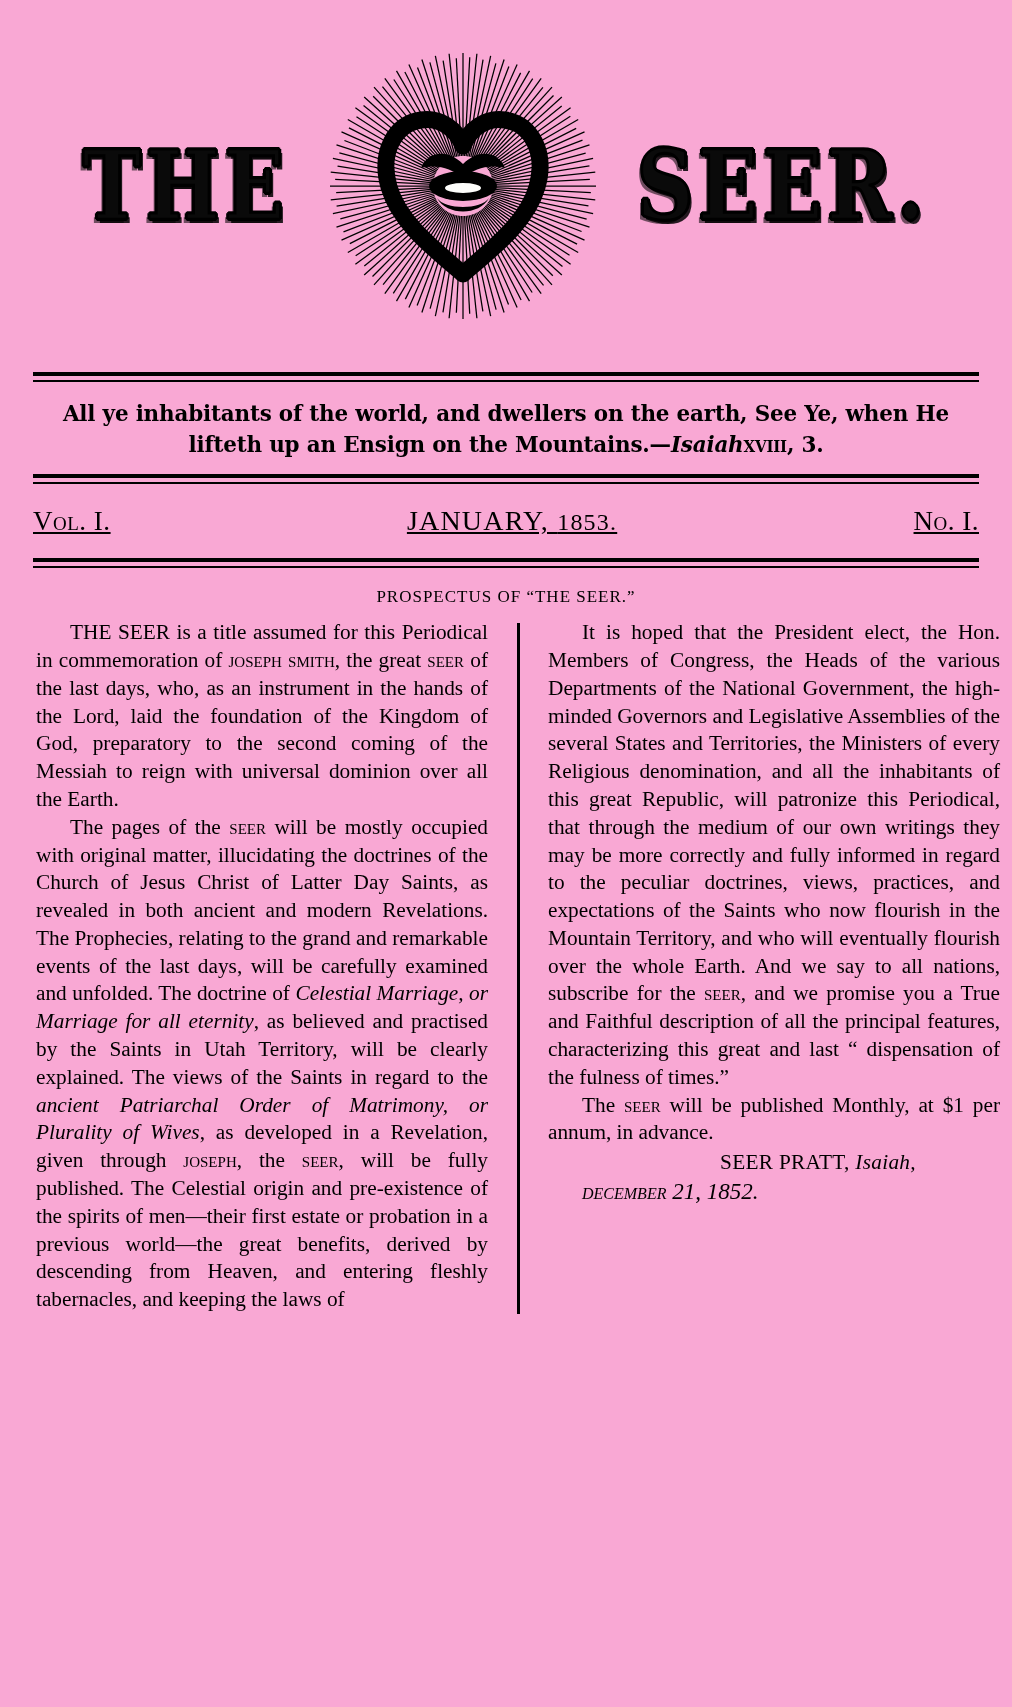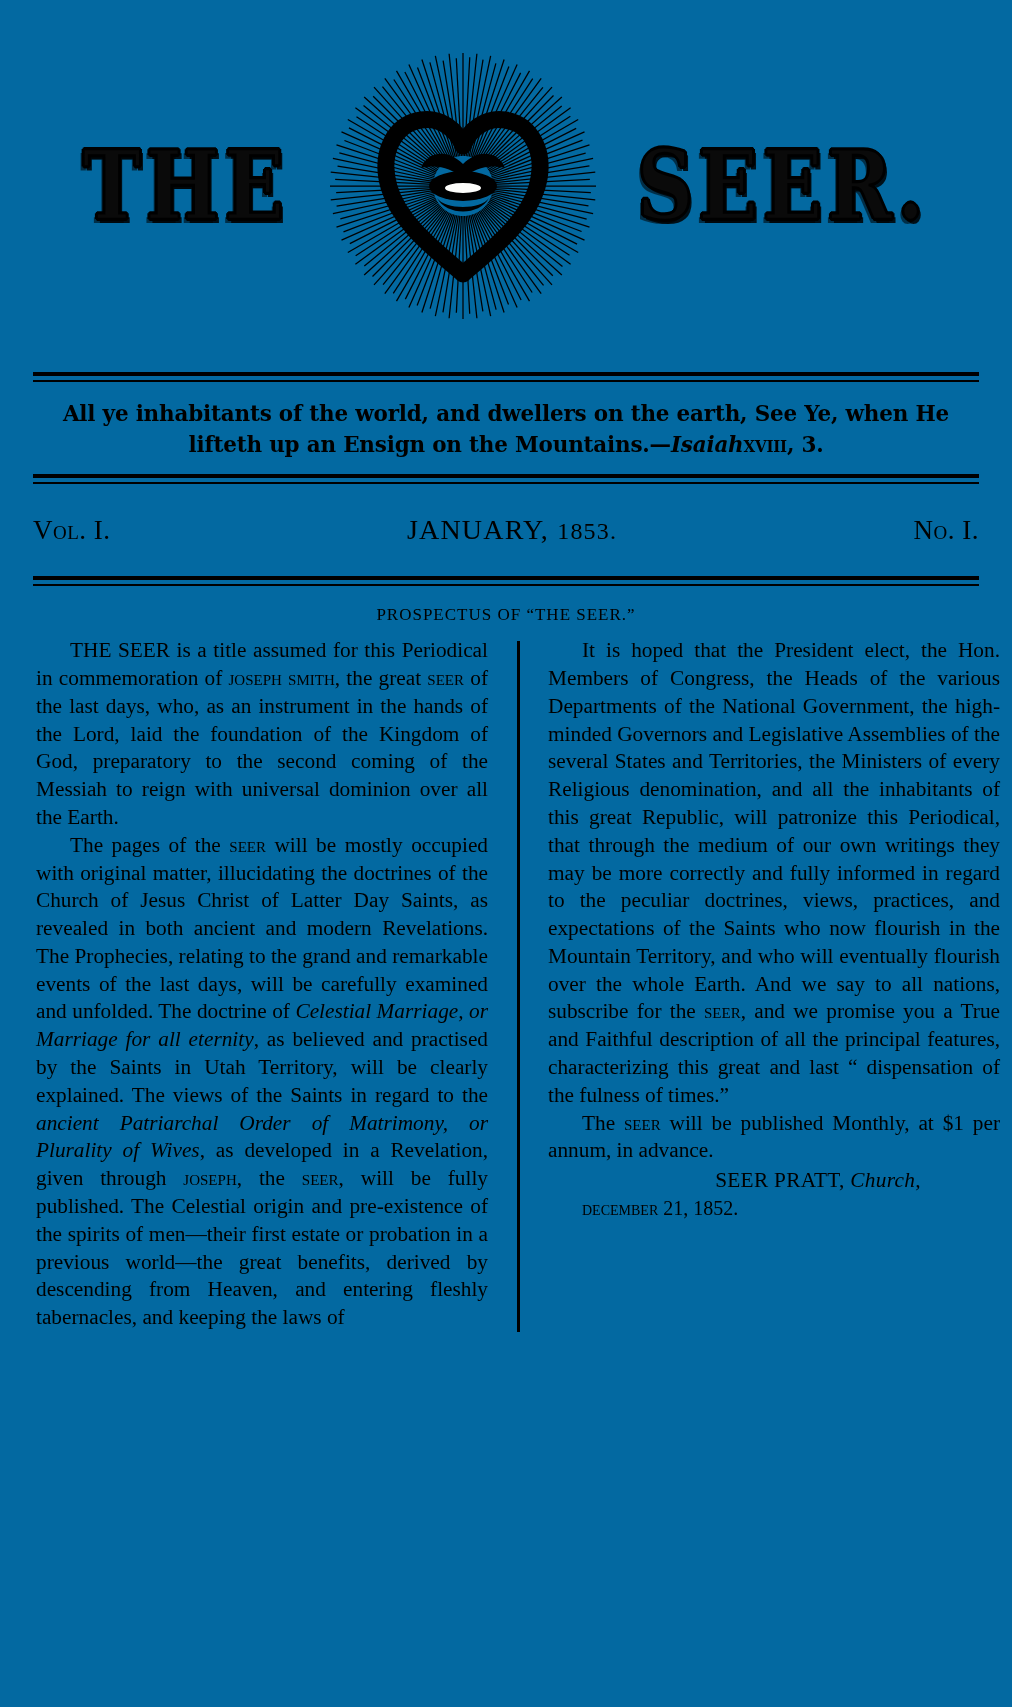--- a/index.html
+++ b/index.html
@@ -16,21 +16,21 @@
     font-family: "Liberation Serif", "DejaVu Serif", serif;
     color: #000000;
     -webkit-font-smoothing: none;
   }
 
   .page {
     position: absolute;
     left: 0; top: 0;
     width: 1012px;
     height: 1707px;
-    background: #0369a1;
+    background: #f9a8d4;
   }
 
   
   .masthead {
     position: relative;
     height: 372px;
     width: 1012px;
   }
 
   .masthead-inner {
@@ -94,27 +94,28 @@
   }
   .epigraph .cite { font-style: italic; }
   .epigraph .sc {
     font-variant: small-caps;
     text-transform: lowercase;
   }
 
   
   .volline {
     width: 946px;
-    margin: 17px auto;
+    margin: 8px auto;
     display: flex;
     align-items: baseline;
     justify-content: space-between;
     padding: 13px 4px 13px 4px;
     font-size: 27px;
     font-family: "Liberation Serif", "DejaVu Serif", serif;
+    text-decoration: underline;
   }
   .volline .vol, .volline .no {
     font-variant: small-caps;
     letter-spacing: 0.5px;
   }
   .volline .date {
     letter-spacing: 1.2px;
     font-size: 28px;
   }
   .volline .date .yr { font-size: 24px; }
@@ -177,21 +178,22 @@
     font-size: 21.3px;
     letter-spacing: .3px;
   }
   .sig-line.a { padding-left: 54px; }
   .sig-line.b { padding-left: 140px; }
   .sig-date {
     text-align: left;
     text-indent: 0;
     font-variant: small-caps;
     text-transform: lowercase;
-    font-size: 20px;
+    font-size: 23px;
+    font-style: italic;
   }
 </style>
 </head>
 <body>
 
 <div class="page">
 
   <div class="masthead">
     <div class="masthead-inner">
       <div class="mast-word left">THE</div>
@@ -372,19 +374,19 @@
 
     <div class="col-gutter"></div>
 
     <div class="col">
 
       <p><span>It is hoped that the President elect, the Hon. Members of Congress, the Heads of the various Departments of the National Government, the high-minded Governors and Legislative Assemblies of the several States and Territories, the Ministers of every Religious denomination, and all the inhabitants of this great Republic, will patronize this Periodical, that through the medium of our own writings they may be more correctly and fully informed in regard to the peculiar doctrines, views, practices, and expectations of the Saints who now flourish in the Mountain Territory, and who will eventually flourish over the whole Earth.  And we say to all nations, subscribe for the </span><span class="sc">Seer</span><span>, and we promise you a True and Faithful description of all the principal features, characterizing this great and last “ dispensation of the fulness of times.”</span></p>
 
       <p><span>The </span><span class="sc">Seer</span><span> will be published Monthly, at $1 per annum, in advance.</span></p>
 
       <div class="sigblock">
-        <p class="sig-line a"><span>SEER PRATT, </span><em class="it">Church,</em></p>
+        <p class="sig-line a"><span>SEER PRATT, </span><em class="it">Isaiah,</em></p>
         <p class="sig-date">December 21, 1852.</p>
       </div>
     </div>
   </div>
 
 </div>
 
 </body></html>

